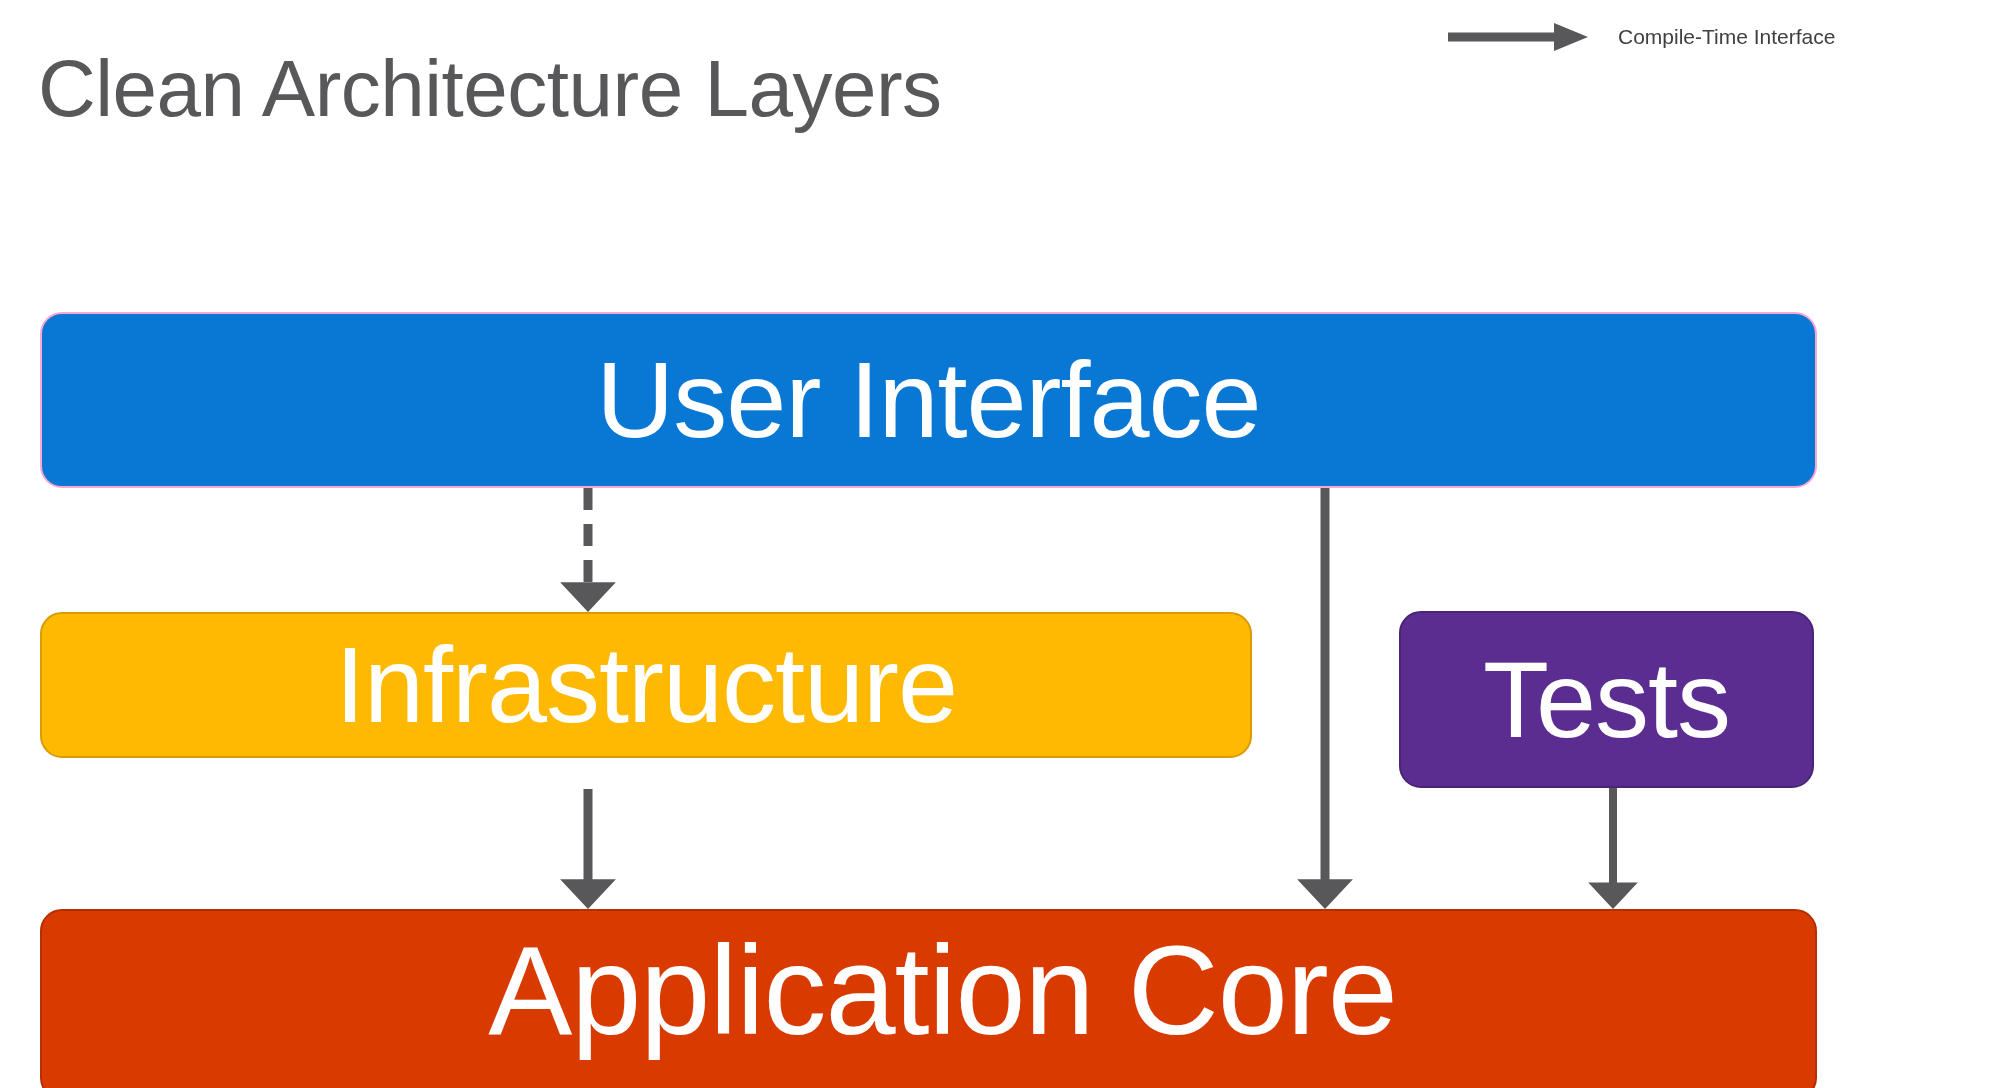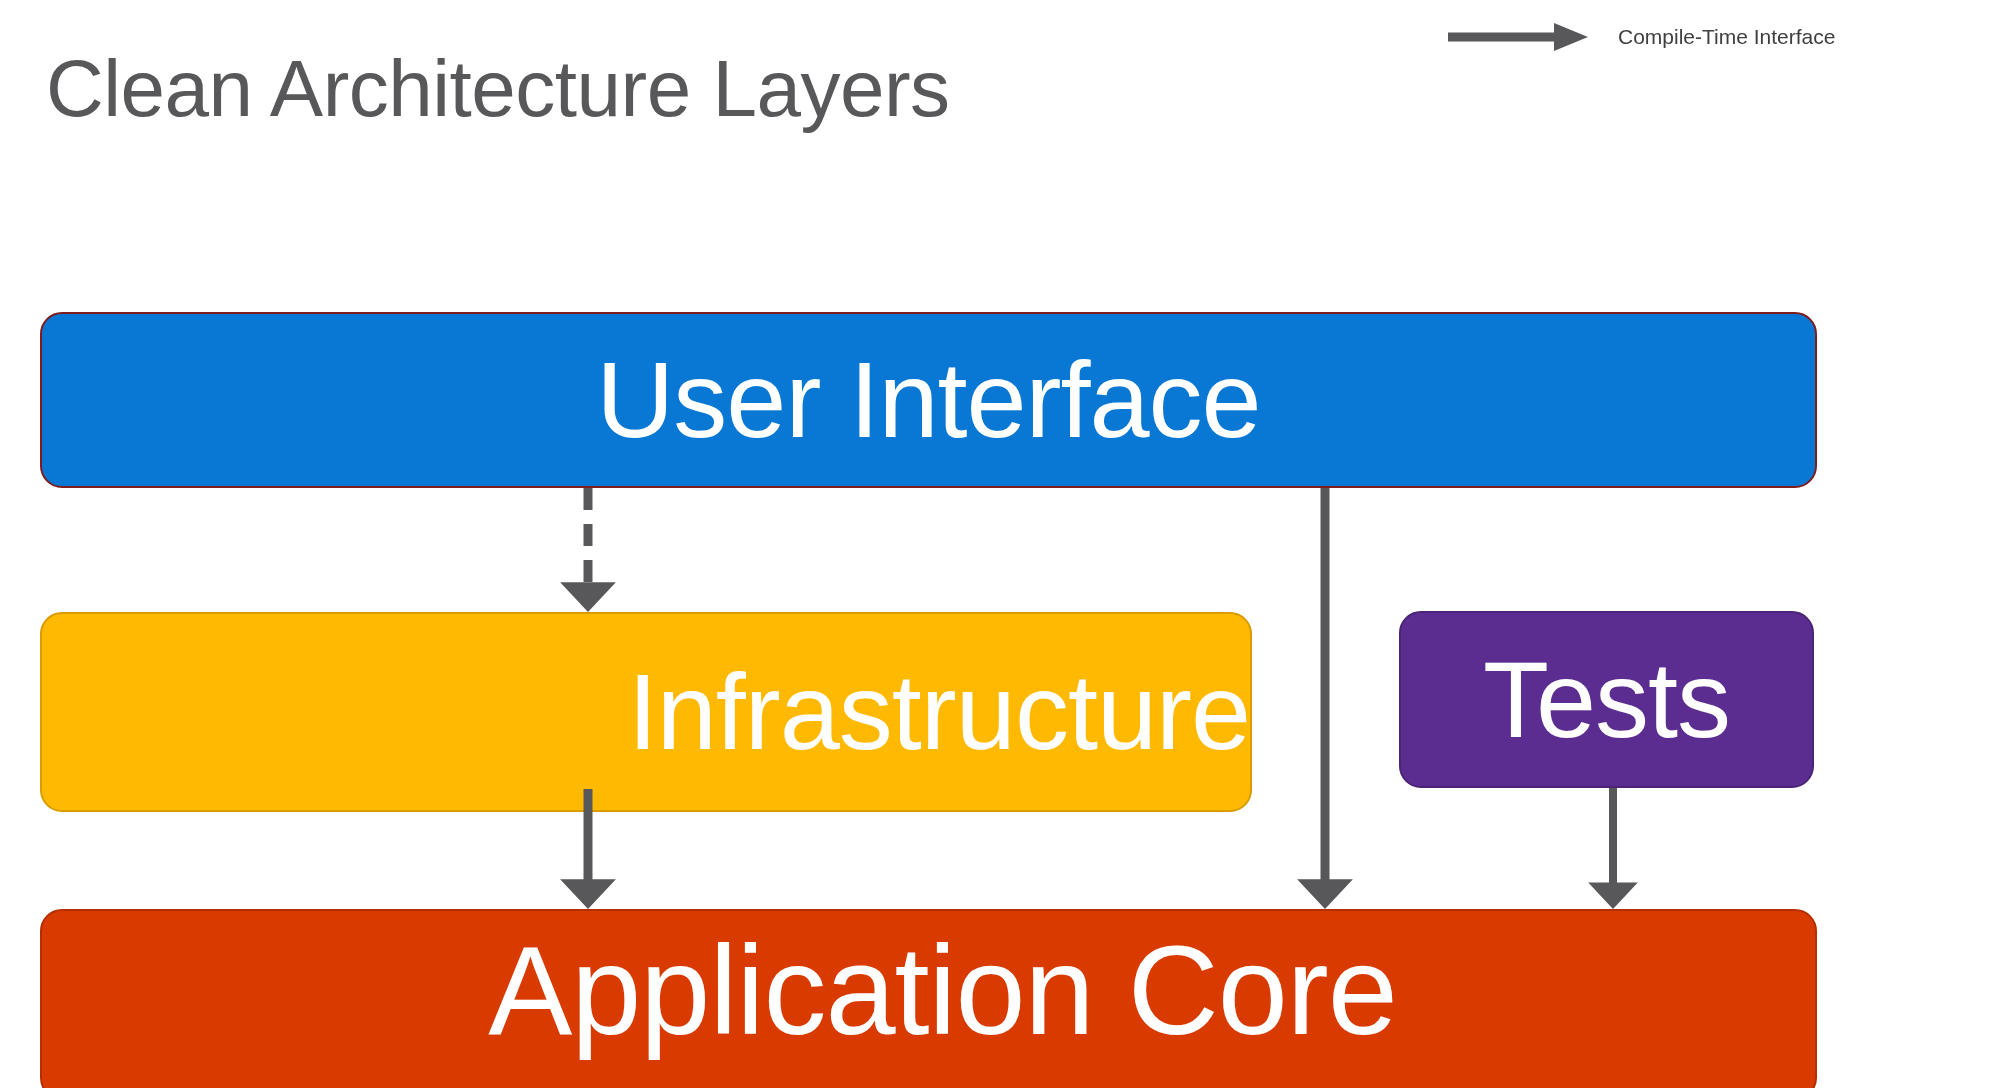--- a/index.html
+++ b/index.html
@@ -28,21 +28,20 @@
     position: absolute;
     left: 38px;
     top: 34px;
     font-size: 80px;
     line-height: 110px;
     font-weight: 300;
     color: #58585A;
     letter-spacing: -0.5px;
     white-space: nowrap;
     font-stretch: semi-condensed;
-    margin-left: 8px;
   }
 
   
   #legend {
     position: absolute;
     left: 1446px;
     top: 12px;
     width: 554px;
   }
   .legend-row {
@@ -87,32 +86,31 @@
     font-stretch: semi-condensed;
     letter-spacing: -1px;
   }
 
   #box-user-interface {
     left: 40px;
     top: 312px;
     width: 1777px;
     height: 176px;
     background: #0878D4;
-    border: 2px solid #7f1d1d;
+    border: 2px solid #f9a8d4;
   }
   #box-user-interface .layer-label { font-size: 108px; }
 
   #box-infrastructure {
     left: 40px;
     top: 612px;
     width: 1212px;
-    height: 200px;
+    height: 146px;
     background: #FFB900;
     border: 2px solid #D99B00;
-    justify-content: flex-end;
   }
   #box-infrastructure .layer-label { font-size: 108px; }
 
   #box-tests {
     left: 1399px;
     top: 611px;
     width: 415px;
     height: 177px;
     background: #5C2D91;
     border: 2px solid #4A2475;

